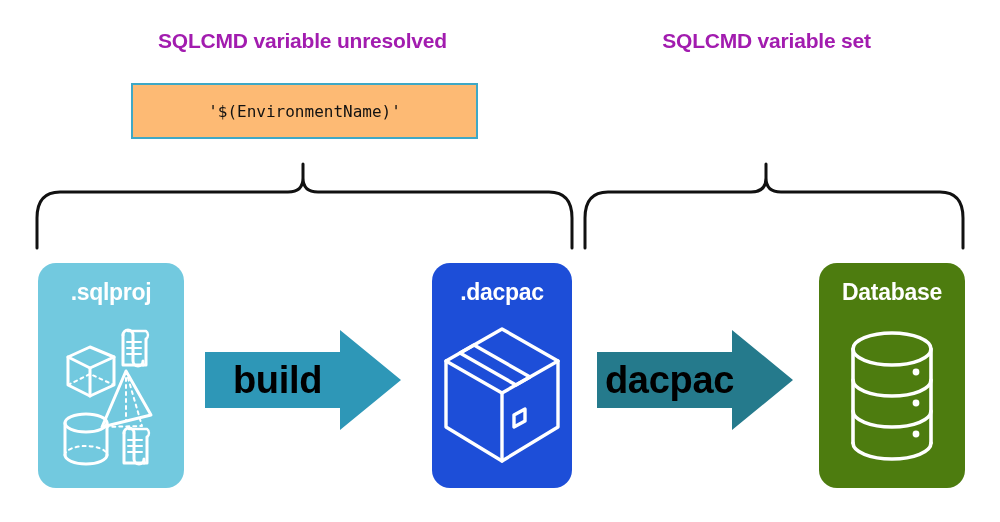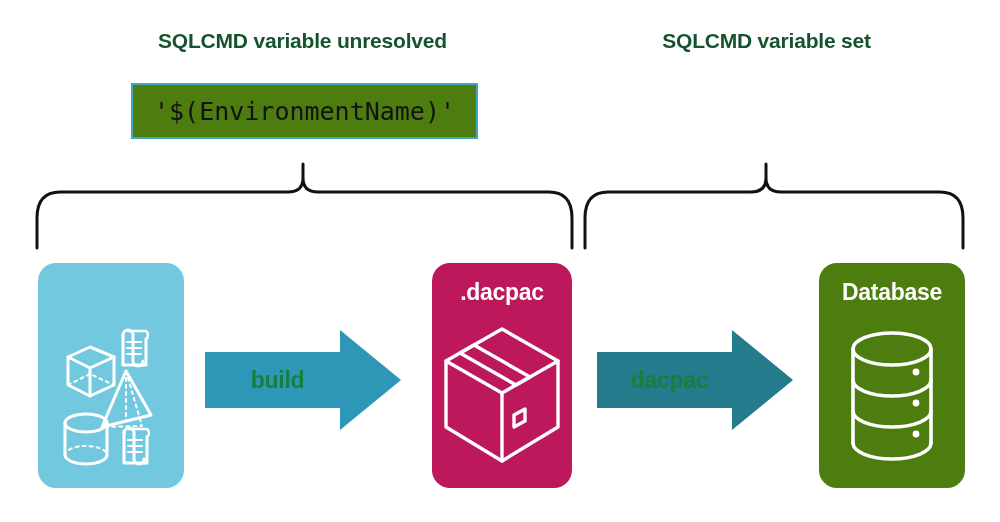--- a/index.html
+++ b/index.html
@@ -18,39 +18,39 @@
     background: #ffffff;
     overflow: hidden;
   }
 
   
   .heading {
     position: absolute;
     font-family: "Liberation Sans", sans-serif;
     font-weight: bold;
     font-size: 21px;
-    color: #14532d;
+    color: #a21caf;
     letter-spacing: -0.2px;
     text-align: center;
     white-space: nowrap;
   }
   #heading-left  { left: 115px; top: 29px; width: 375px; }
   #heading-right { left: 634px; top: 29px; width: 265px; }
 
   
   .code-box {
     position: absolute;
     border: 2px solid #3ea8c6;
-    background: #4d7c0f;
+    background: #fdba74;
     box-sizing: border-box;
     display: flex;
     align-items: center;
     justify-content: center;
     font-family: "DejaVu Sans Mono", monospace;
-    font-size: 25px;
+    font-size: 16px;
     color: #121212;
     letter-spacing: 0px;
     white-space: nowrap;
   }
   #code-box-left  { left: 131px; top: 83px; width: 347px; height: 56px; }
   #code-box-right { left: 662px; top: 83px; width: 208px; height: 56px; }
 
   
   .brace-svg {
     position: absolute;
@@ -62,21 +62,21 @@
     pointer-events: none;
   }
 
   
   .stage-box {
     position: absolute;
     border-radius: 18px;
     box-sizing: border-box;
   }
   #box-sqlproj  { left: 38px;  top: 263px; width: 146px; height: 225px; background: #72c9df; }
-  #box-dacpac   { left: 432px; top: 263px; width: 140px; height: 225px; background: #be185d; }
+  #box-dacpac   { left: 432px; top: 263px; width: 140px; height: 225px; background: #1d4ed8; }
   #box-database { left: 819px; top: 263px; width: 146px; height: 225px; background: #4d7c0f; }
 
   .stage-label {
     position: absolute;
     top: 16px;
     left: 0;
     width: 100%;
     text-align: center;
     font-family: "Liberation Sans", sans-serif;
     font-weight: bold;
@@ -106,22 +106,22 @@
     position: absolute;
     left: 0;
     top: 0;
     width: 74%;
     height: 100%;
     display: flex;
     align-items: center;
     justify-content: center;
     font-family: "Liberation Sans", sans-serif;
     font-weight: bold;
-    font-size: 23px;
-    color: #15803d;
+    font-size: 38px;
+    color: #000000;
     letter-spacing: -0.3px;
     white-space: nowrap;
     pointer-events: none;
   }
 </style>
 </head>
 <body>
 
 <div id="canvas">
 
@@ -153,20 +153,21 @@
              Q 766,42 766,28
              L 766,14
              L 766,28
              Q 766,42 781,42
              L 940,42
              Q 963,42 963,68
              L 963,98" fill="none" stroke="#111111" stroke-width="3" stroke-linecap="round" stroke-linejoin="round"></path>
   </svg>
 
   <div class="stage-box" id="box-sqlproj">
+    <div class="stage-label">.sqlproj</div>
     <svg class="stage-art" viewBox="0 0 146 166">
       <g fill="none" stroke="#ffffff" stroke-width="3" stroke-linejoin="round" stroke-linecap="round">
 
         <g>
           <path d="M 30,42 L 52,32 L 76,42 L 76,70 L 52,81 L 30,70 Z"></path>
           <path d="M 30,42 L 52,53 L 76,42"></path>
           <path d="M 52,53 L 52,81"></path>
           <path d="M 30,70 L 52,59 L 76,70" stroke-dasharray="3 4" stroke-width="2"></path>
         </g>
 

